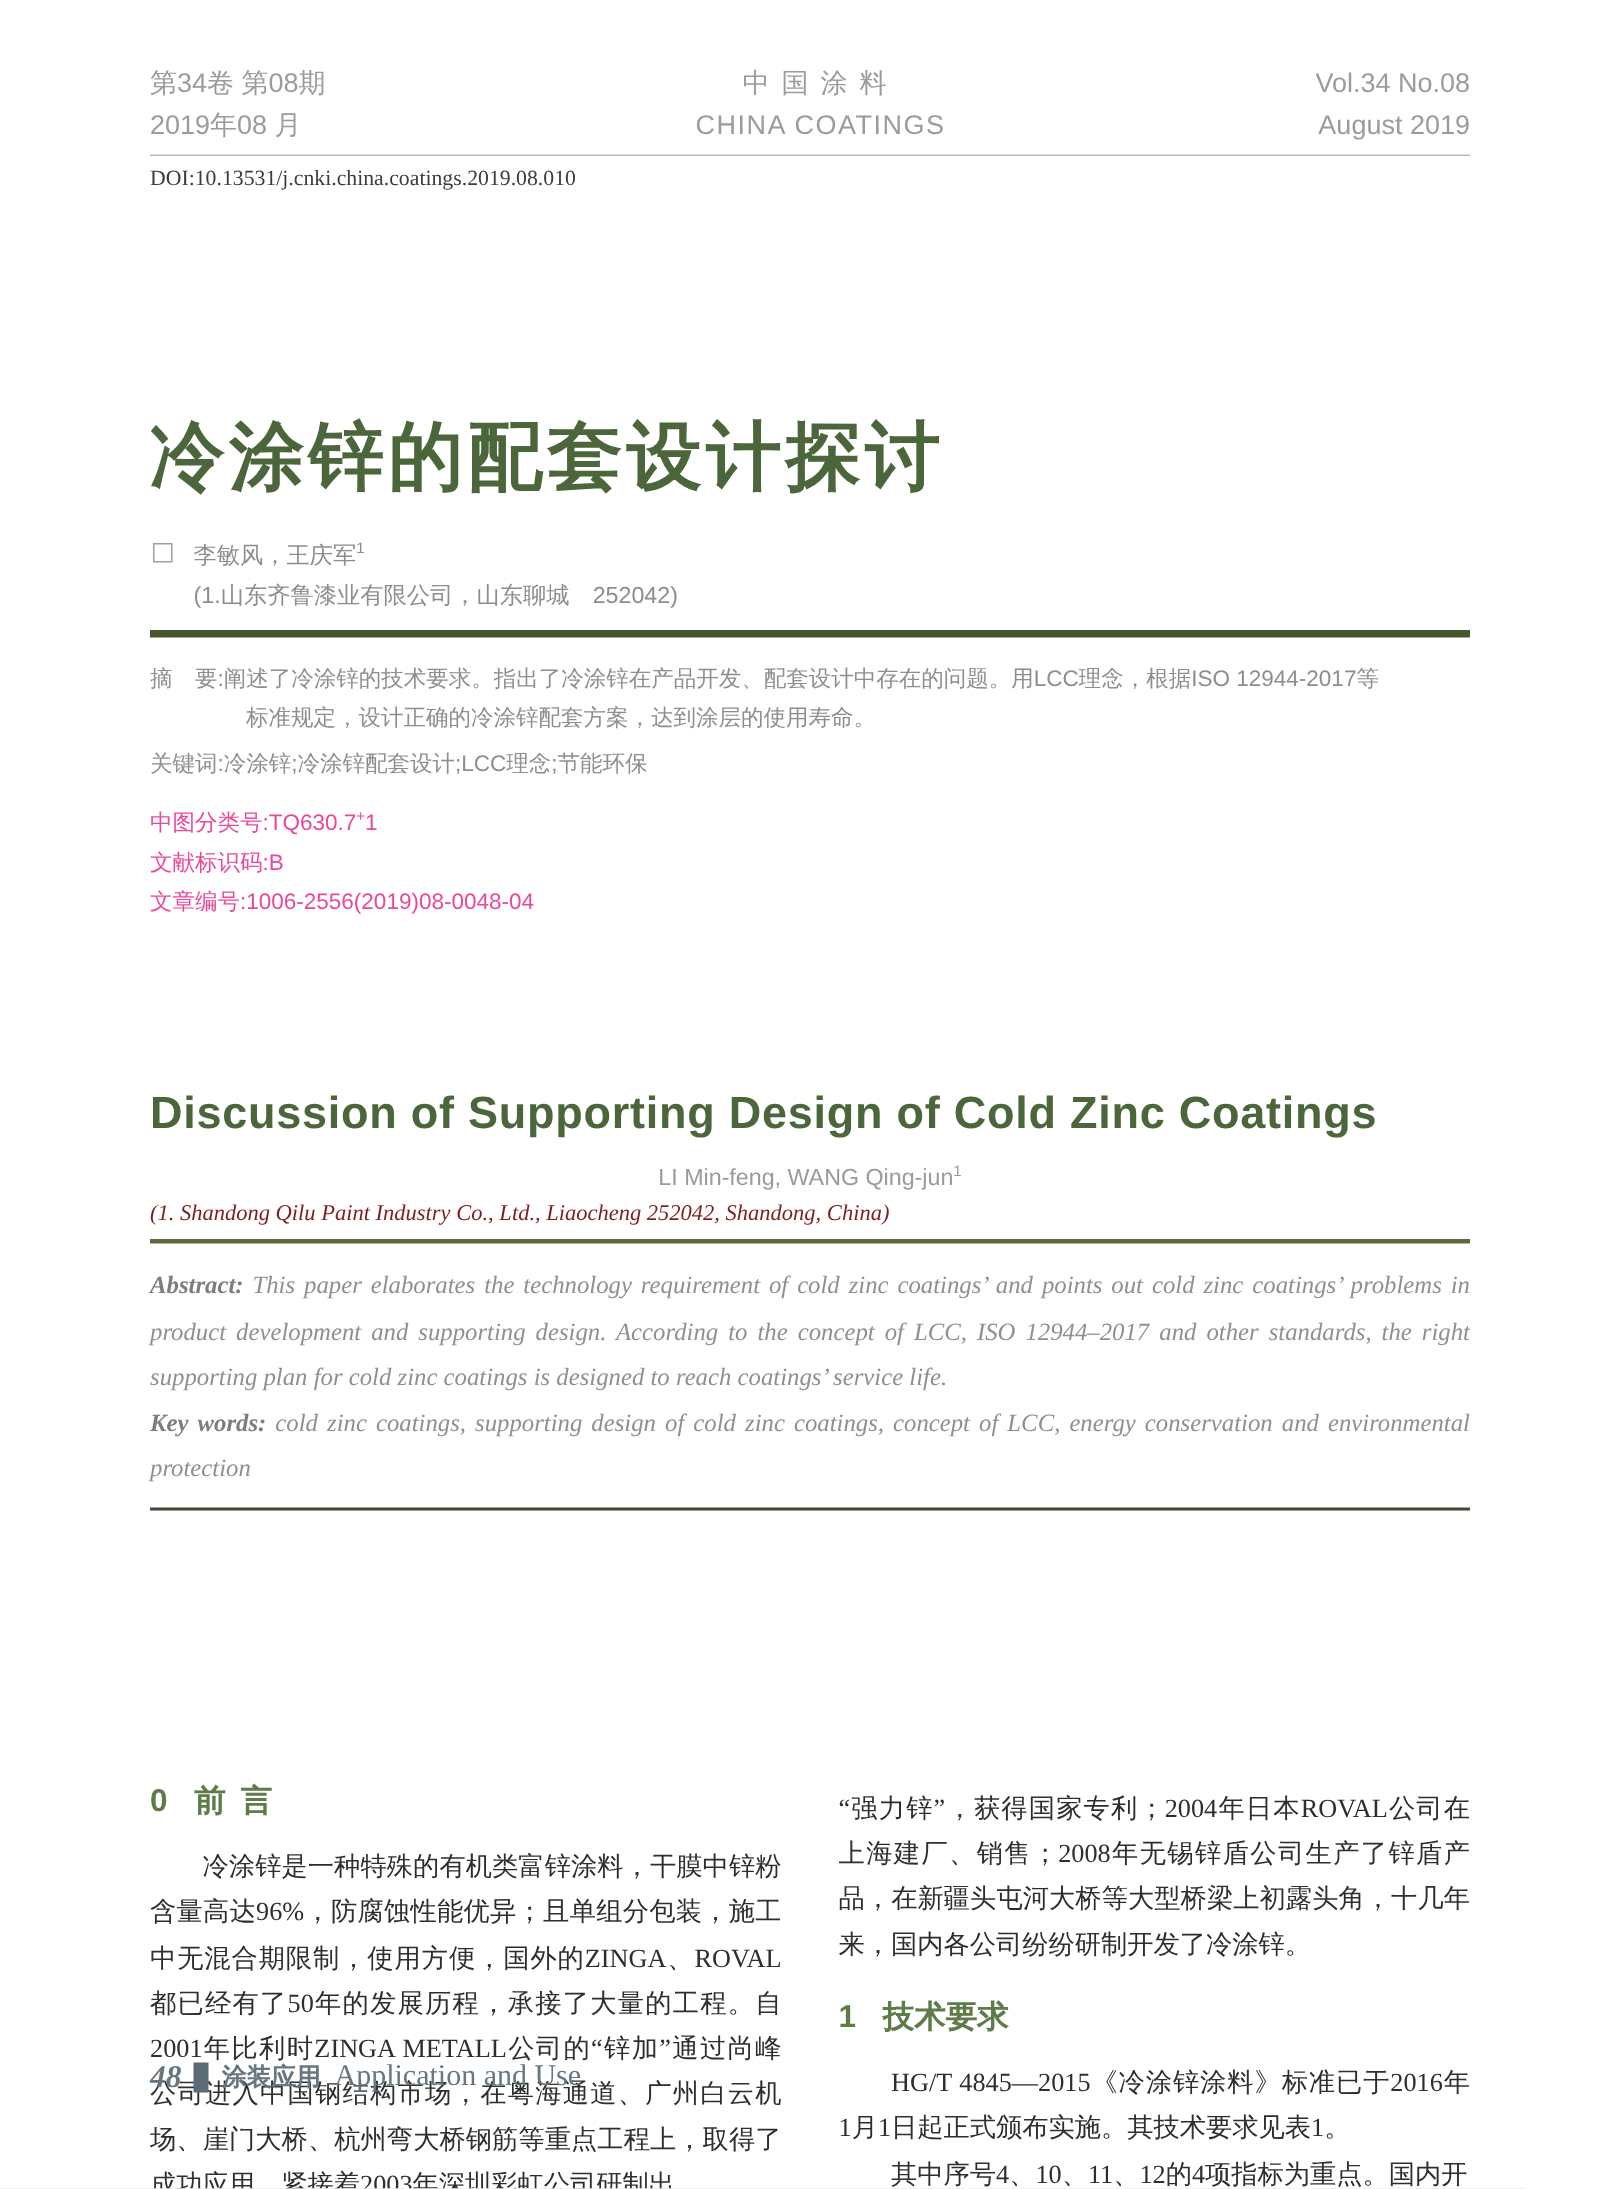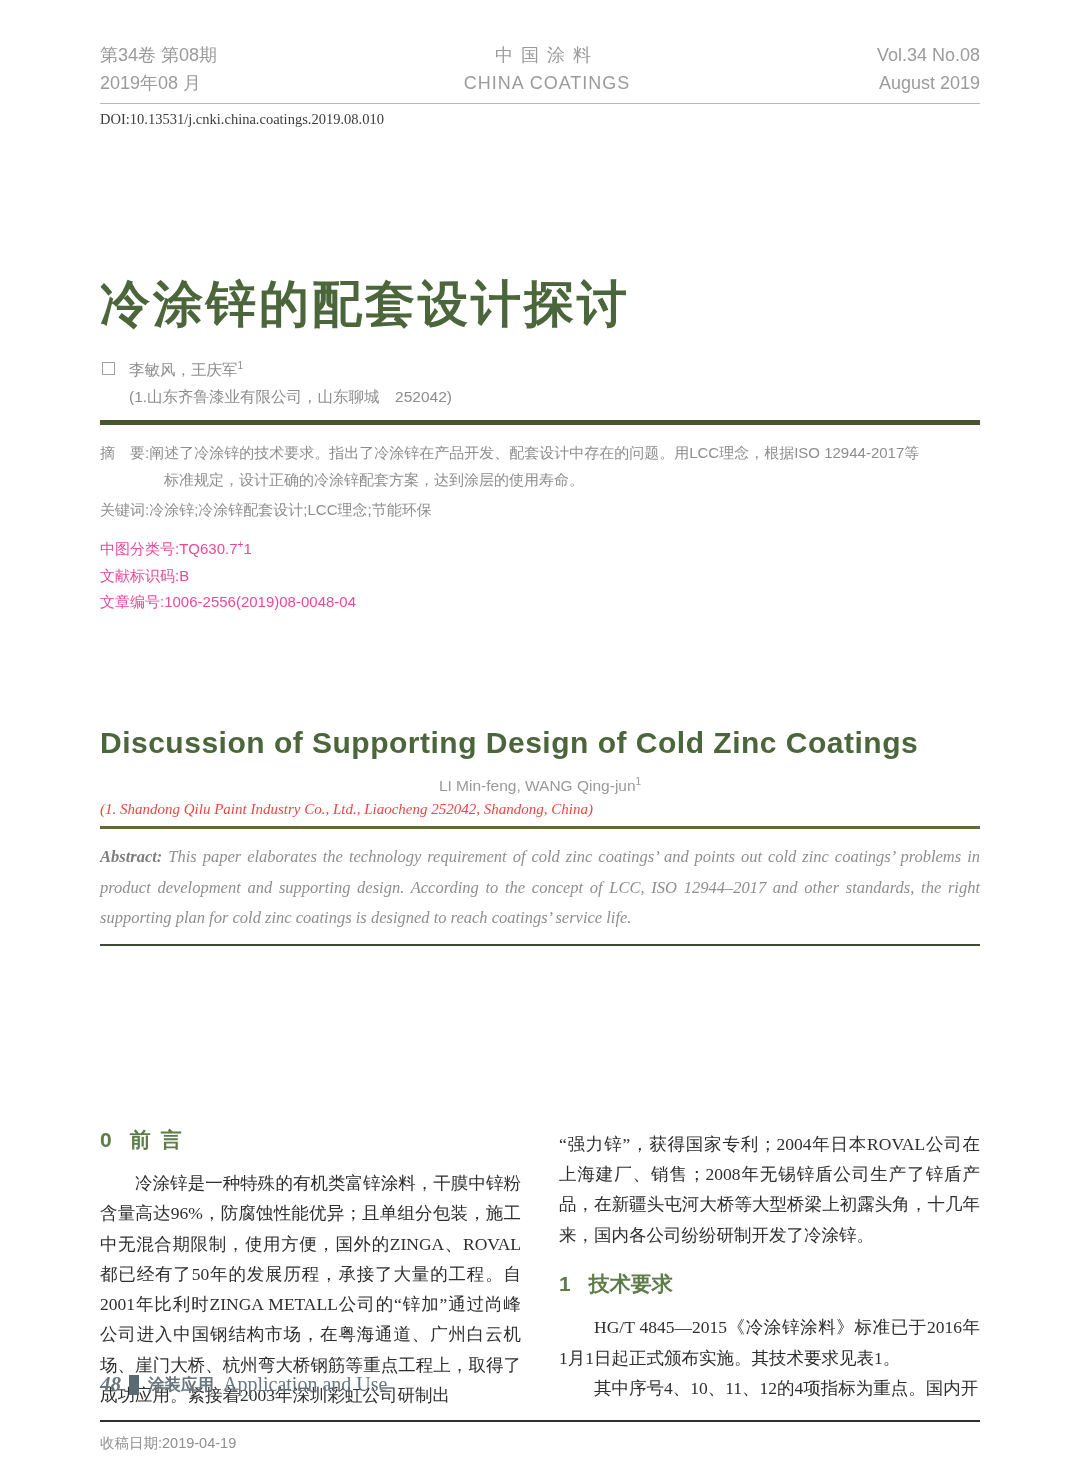--- a/index.html
+++ b/index.html
@@ -38,21 +38,21 @@
   .abstract-cn .kw-line { margin-top:4px; }
   .meta-row { display:flex; margin-top:12px; color:#ec4899; font-size:15px;flex-direction:column; }
   .meta-row .m1 { width:345px; }
   .meta-row .m2 { width:210px; }
   sup { font-size:10px; vertical-align:super; }
 
   
   .en-title { margin-top:110px; font-size:30px; font-weight:bold;
     color:#4c663b; letter-spacing:0.5px; }
   .en-authors { margin-top:16px; color:#9a9a9a; font-size:15.5px;text-align:center; }
-  .en-affil { margin-top:6px; color:#ef4444; font-size:15px;
+  .en-affil { margin-top:6px; color:#7f1d1d; font-size:15px;
     font-family:"Liberation Serif", serif; font-style:italic; }
   .olive-rule { height:3px; background:#63683f; margin-top:8px; }
   .abstract-en { margin-top:13px; color:#8f8f8f; font-size:16.5px;
     line-height:1.85; font-family:"Liberation Serif", serif; text-align:justify;font-style:italic; }
   .abstract-en b { color:#7d7d7d; }
 
   .dark-rule { height:2px; background:#3e4a35; margin-top:10px; }
 
   
   .columns { display:flex; gap:38px; margin-top:176px;align-items:center; }
@@ -122,20 +122,21 @@
       </div>
     </div>
 
     <h2 class="en-title">Discussion of Supporting Design of Cold Zinc Coatings</h2>
     <div class="en-authors"><span>LI Min-feng, WANG Qing-jun</span><sup>1</sup></div>
     <div class="en-affil">(1. Shandong Qilu Paint Industry Co., Ltd., Liaocheng 252042, Shandong, China)</div>
     <div class="olive-rule"></div>
 
     <div class="abstract-en">
       <p><b>Abstract:</b><span> This paper elaborates the technology requirement of cold zinc coatings’ and points out cold zinc coatings’ problems in product development and supporting design. According to the concept of LCC, ISO 12944–2017 and other standards, the right supporting plan for cold zinc coatings is designed to reach coatings’ service life.</span></p>
+      <p><b>Key words:</b><span> cold zinc coatings, supporting design of cold zinc coatings, concept of LCC, energy conservation and environmental protection</span></p>
     </div>
     <div class="dark-rule"></div>
 
     <div class="columns">
       <div class="col">
         <div class="sec-heading"><span class="num">0</span><span class="sp">前言</span></div>
         <p class="ind">冷涂锌是一种特殊的有机类富锌涂料，干膜中锌粉含量高达96%，防腐蚀性能优异；且单组分包装，施工中无混合期限制，使用方便，国外的ZINGA、ROVAL都已经有了50年的发展历程，承接了大量的工程。自2001年比利时ZINGA METALL公司的“锌加”通过尚峰公司进入中国钢结构市场，在粤海通道、广州白云机场、崖门大桥、杭州弯大桥钢筋等重点工程上，取得了成功应用。紧接着2003年深圳彩虹公司研制出</p>
       </div>
       <div class="col">
         <p>“强力锌”，获得国家专利；2004年日本ROVAL公司在上海建厂、销售；2008年无锡锌盾公司生产了锌盾产品，在新疆头屯河大桥等大型桥梁上初露头角，十几年来，国内各公司纷纷研制开发了冷涂锌。</p>

